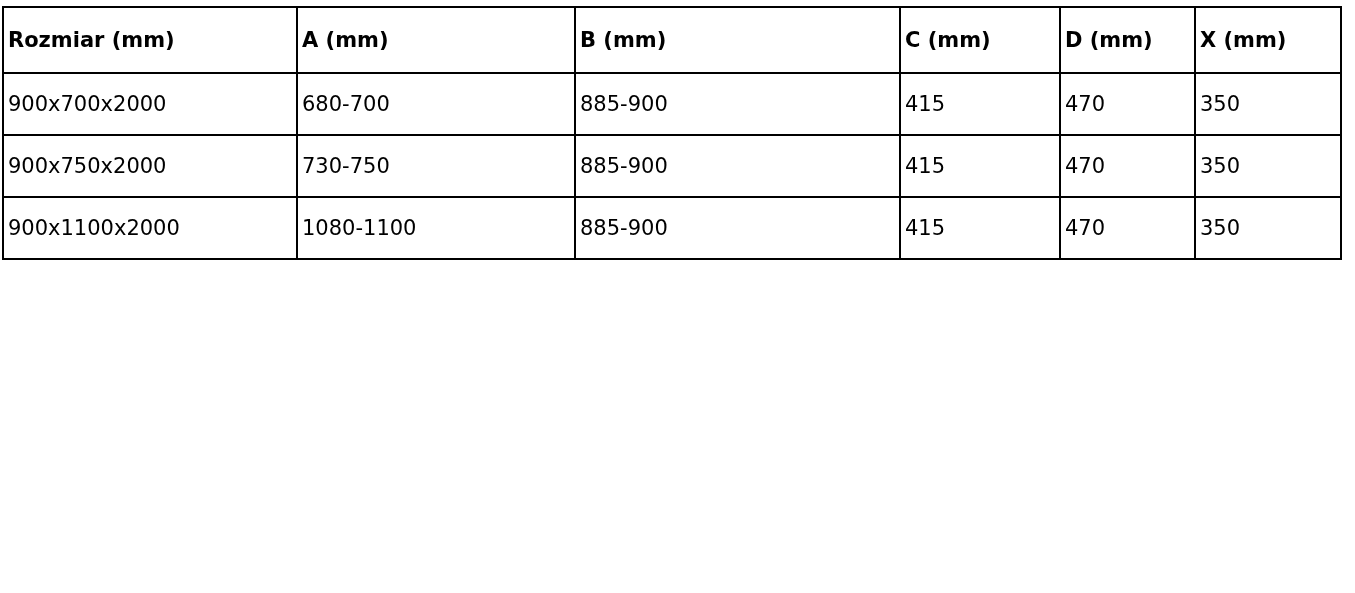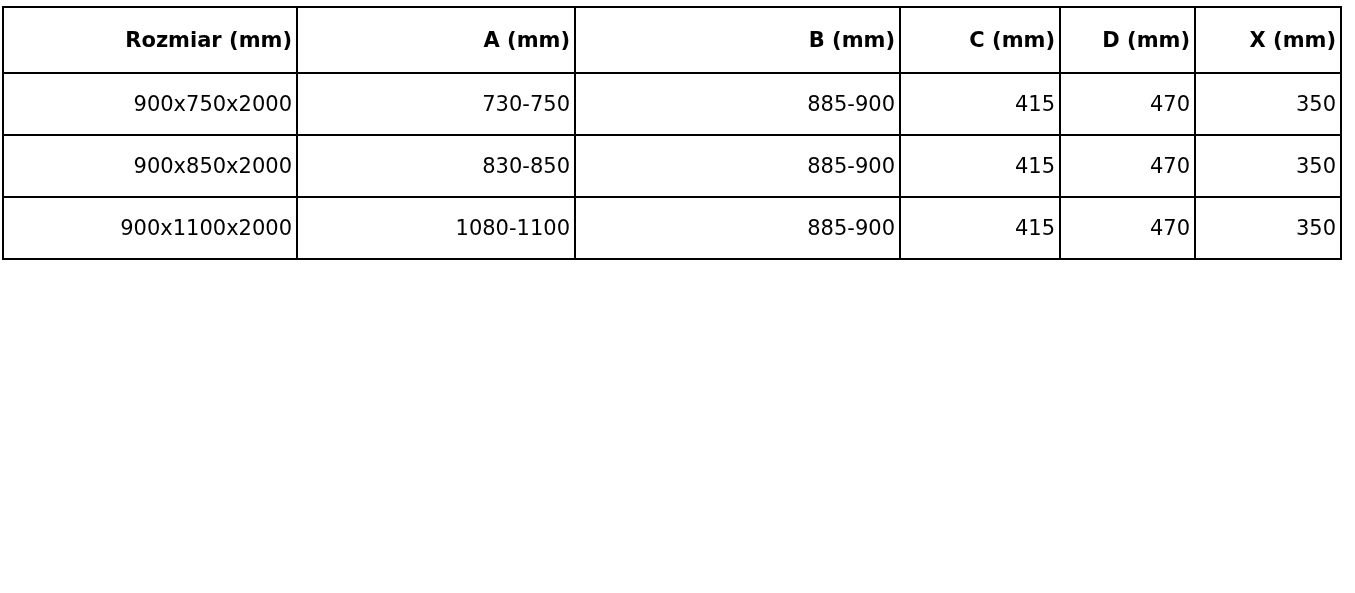--- a/index.html
+++ b/index.html
@@ -19,21 +19,21 @@
     margin: 6px 0 0 2px;
   }
   table.size-table {
     border-collapse: collapse;
     width: 1338px;
     table-layout: fixed;
   }
   table.size-table th,
   table.size-table td {
     border: 2px solid #000000;
-    text-align: right;
+    text-align: left;
     vertical-align: middle;
     font-size: 21px;
     height: 62px;
     padding: 11px 4px;
     box-sizing: border-box;
     white-space: nowrap;
   }
   table.size-table th {
     font-weight: bold;
     font-size: 21px;
@@ -68,30 +68,30 @@
         <th>Rozmiar (mm)</th>
         <th>A (mm)</th>
         <th>B (mm)</th>
         <th>C (mm)</th>
         <th>D (mm)</th>
         <th>X (mm)</th>
       </tr>
     </thead>
     <tbody>
       <tr>
-        <td>900x750x2000</td>
-        <td>730-750</td>
+        <td>900x700x2000</td>
+        <td>680-700</td>
         <td>885-900</td>
         <td>415</td>
         <td>470</td>
         <td>350</td>
       </tr>
       <tr>
-        <td>900x850x2000</td>
-        <td>830-850</td>
+        <td>900x750x2000</td>
+        <td>730-750</td>
         <td>885-900</td>
         <td>415</td>
         <td>470</td>
         <td>350</td>
       </tr>
       <tr>
         <td>900x1100x2000</td>
         <td>1080-1100</td>
         <td>885-900</td>
         <td>415</td>

